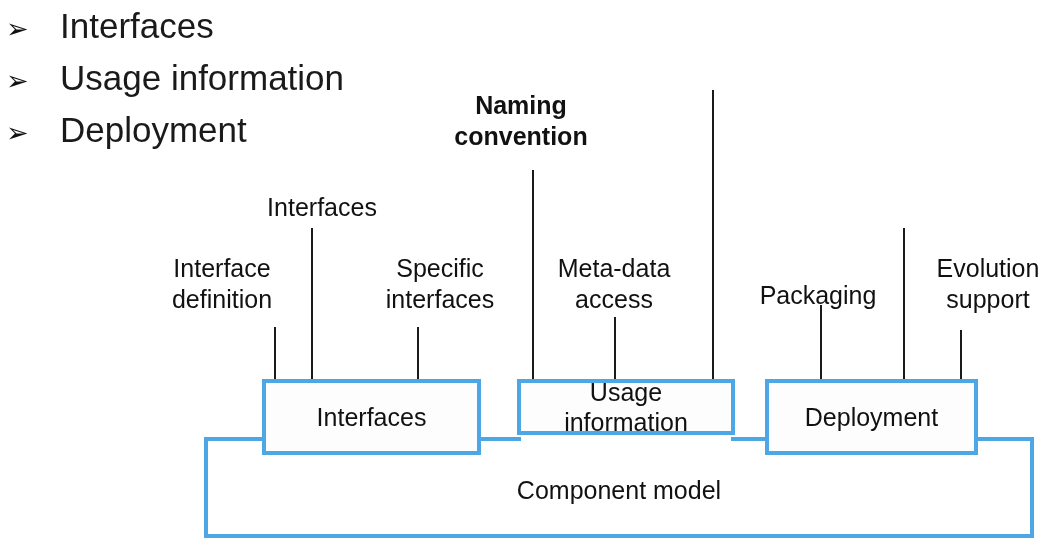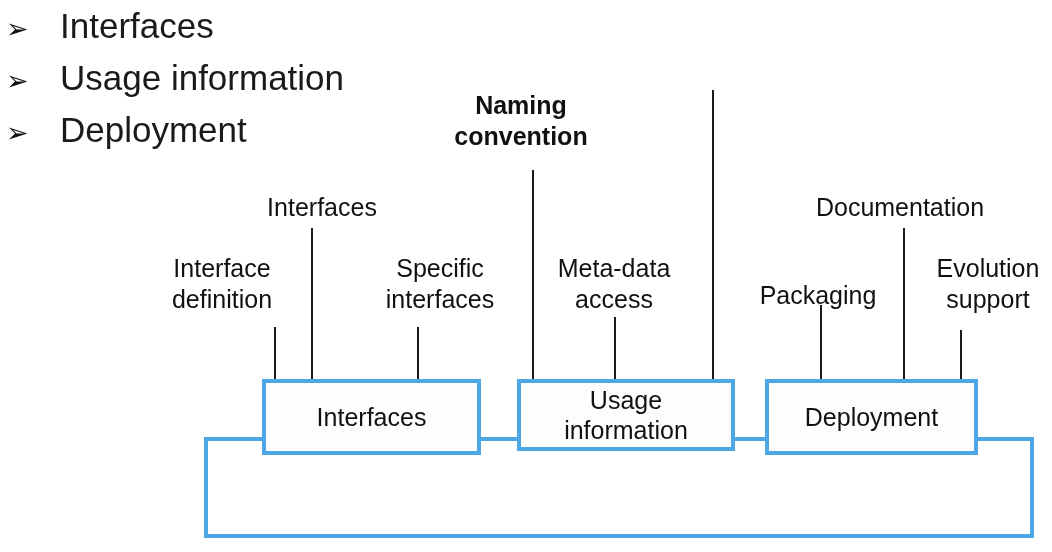--- a/index.html
+++ b/index.html
@@ -150,21 +150,20 @@
 
   <div class="leader-label" style="left:521px; top:90px;font-weight:bold;">Naming
 convention</div>
 
   <div class="leader-label" style="left:614px; top:253px;">Meta-data
 access</div>
 
 
   <div class="leader-label" style="left:818px; top:268px;margin-top:12px;">Packaging</div>
 
-  <div class="leader-label" style="left:900px; top:192px;">Documentation</div>
 
   <div class="leader-label" style="left:988px; top:253px;">Evolution
 support</div>
 
   <div class="leader-line" style="left:274px; top:327px; height:52px;"></div>
 
   <div class="leader-line" style="left:311px; top:228px; height:151px;"></div>
 
   <div class="leader-line" style="left:417px; top:327px; height:52px;"></div>
 
@@ -191,23 +190,24 @@
   <div class="bracket-top-seg" style="left:974px; top:437px; width:60px;"></div>
 
   <div class="box-connector" style="left:477px; top:437px; width:44px;"></div>
 
   <div class="box-connector" style="left:731px; top:437px; width:38px;"></div>
 
   <div class="node-box" style="left:262px; top:379px; width:219px; height:76px;">
     <span class="node-box-label">Interfaces</span>
   </div>
 
-  <div class="node-box" style="left:517px; top:379px; width:218px; height:72px;">
+  <div class="node-box" style="left:517px; top:379px; width:218px; height:56px;">
     <span class="node-box-label">Usage
 information</span>
   </div>
 
   <div class="node-box" style="left:765px; top:379px; width:213px; height:76px;">
     <span class="node-box-label">Deployment</span>
   </div>
 
+  <div class="container-caption" style="left:619px; top:475px;">Component model</div>
 
 </div>
 
 </body></html>

